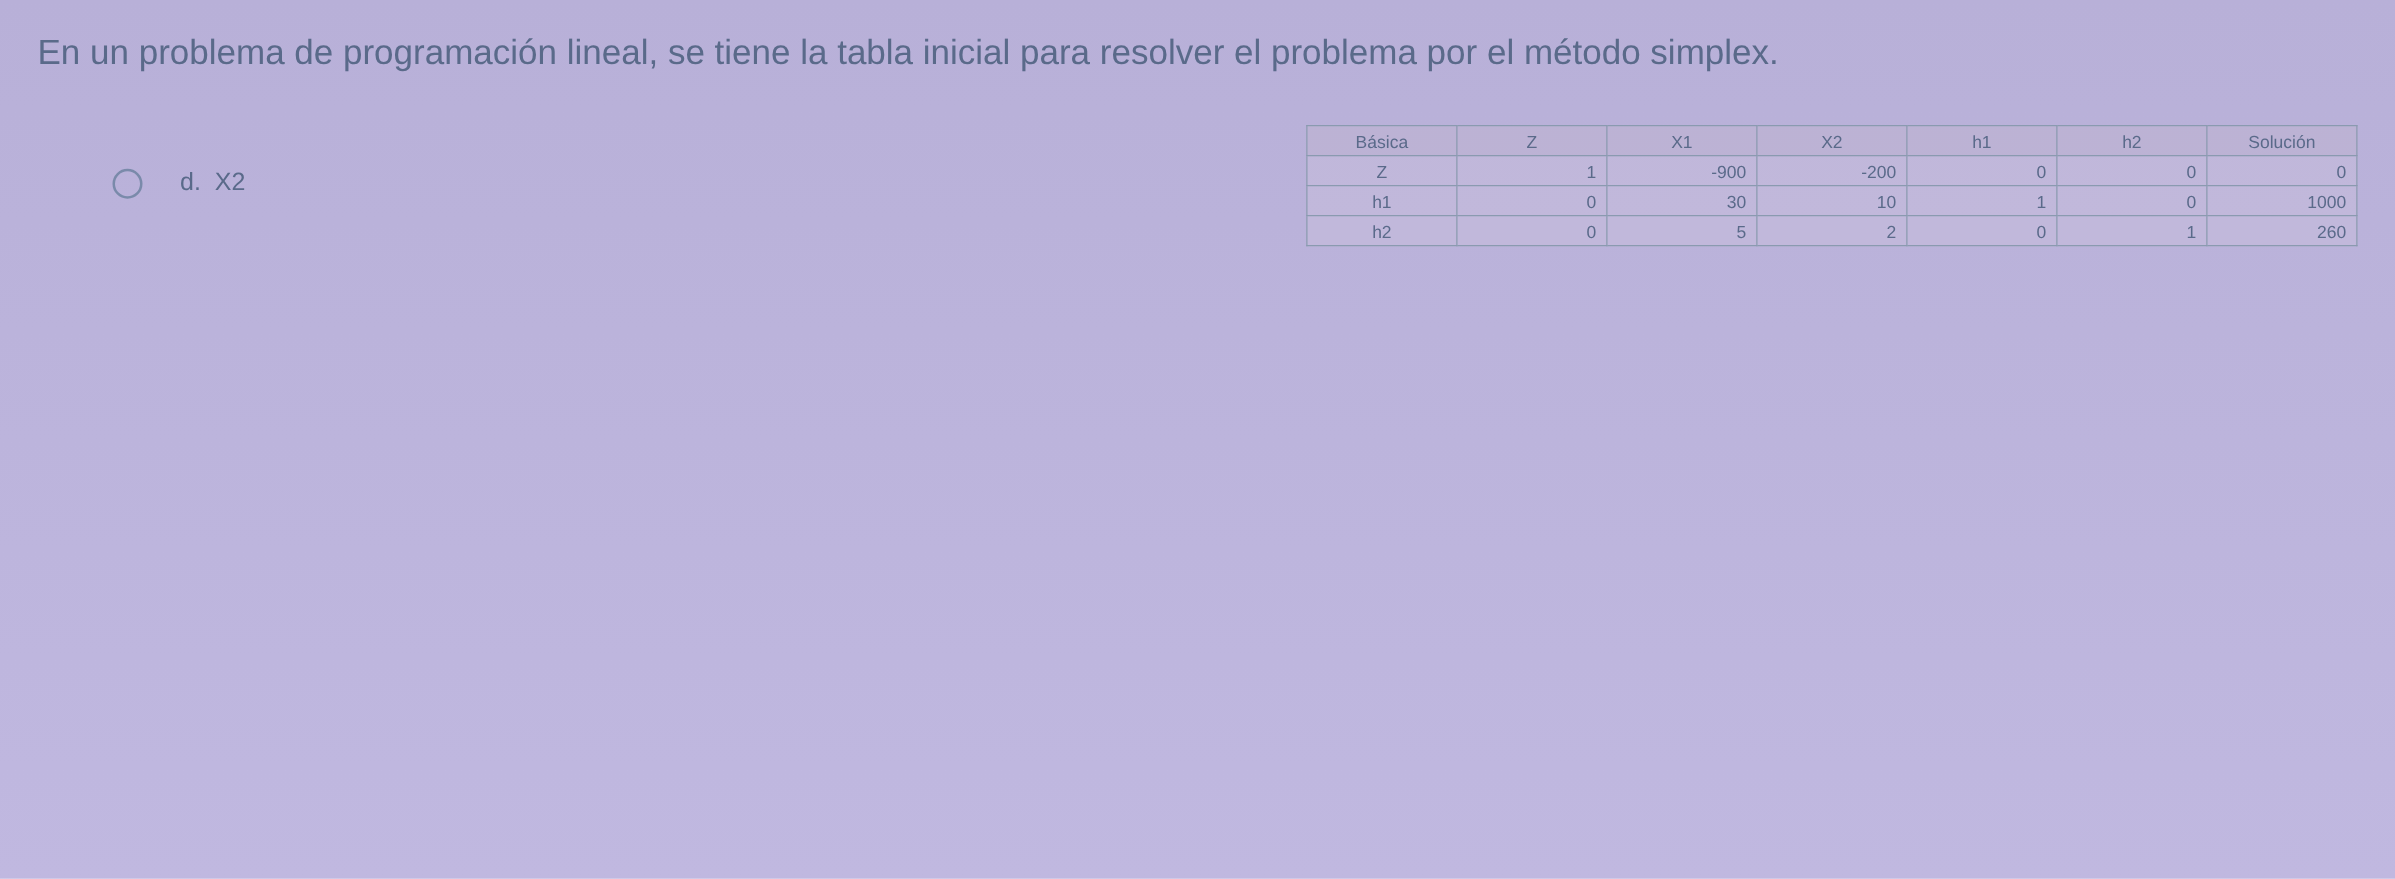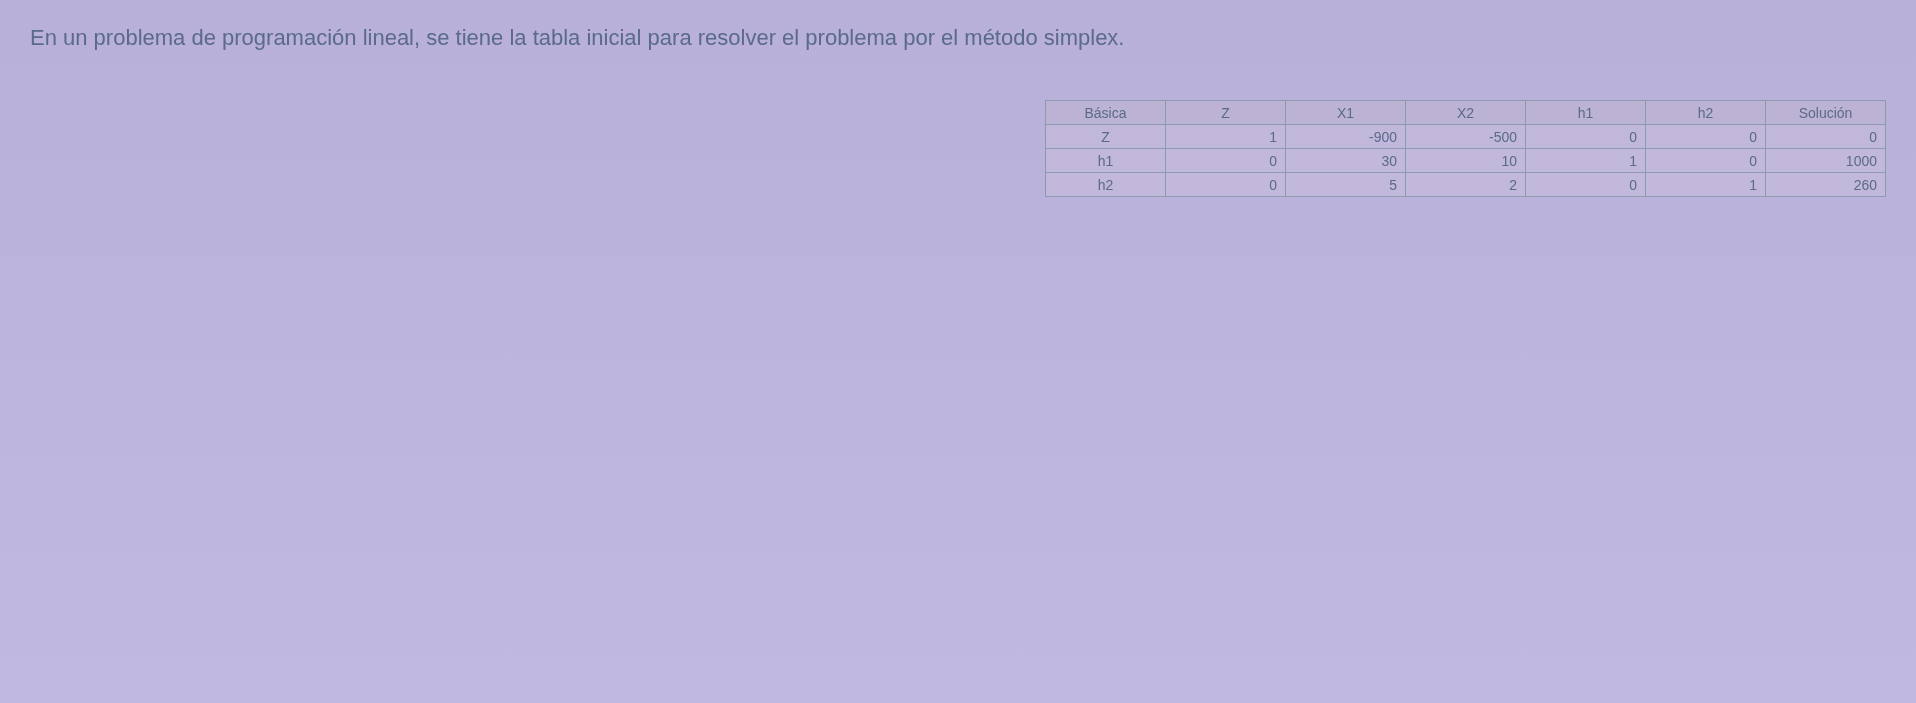--- a/index.html
+++ b/index.html
@@ -10,21 +10,21 @@
     body {
       width: 1916px;
       height: 703px;
       background: linear-gradient(to bottom, #b8b0d8, #c0b8e0);
       font-family: Arial, sans-serif;
       color: #4a5a7a;
       padding: 20px 30px;
       position: relative;
     }
     .question-text {
-      font-size: 22px;
+      font-size: 28px;
       line-height: 1.6;
       margin-bottom: 30px;
       color: #5a6a8a;
     }
     .content-area {
       display: flex;
       width: 100%;
     }
     .options-column {
       flex: 1;
@@ -78,20 +78,26 @@
   </style>
 </head>
 <body>
 
 <div class="question-text">
   <span>En un problema de programación lineal, se tiene la tabla inicial para resolver el problema por el método simplex.</span><br>
 </div>
 
 <div class="content-area">
   <div class="options-column">
+    <div class="option-row">
+      <div class="radio-circle"></div>
+      <span class="option-label">
+        <span>d.</span>&nbsp;&nbsp;<span>X2</span>
+      </span>
+    </div>
   </div>
 </div>
 
 <div class="table-container">
   <table>
     <thead>
       <tr>
         <th>Básica</th>
         <th>Z</th>
         <th>X1</th>
@@ -99,21 +105,21 @@
         <th>h1</th>
         <th>h2</th>
         <th>Solución</th>
       </tr>
     </thead>
     <tbody>
       <tr>
         <td>Z</td>
         <td>1</td>
         <td>-900</td>
-        <td>-500</td>
+        <td>-200</td>
         <td>0</td>
         <td>0</td>
         <td>0</td>
       </tr>
       <tr>
         <td>h1</td>
         <td>0</td>
         <td>30</td>
         <td>10</td>
         <td>1</td>

